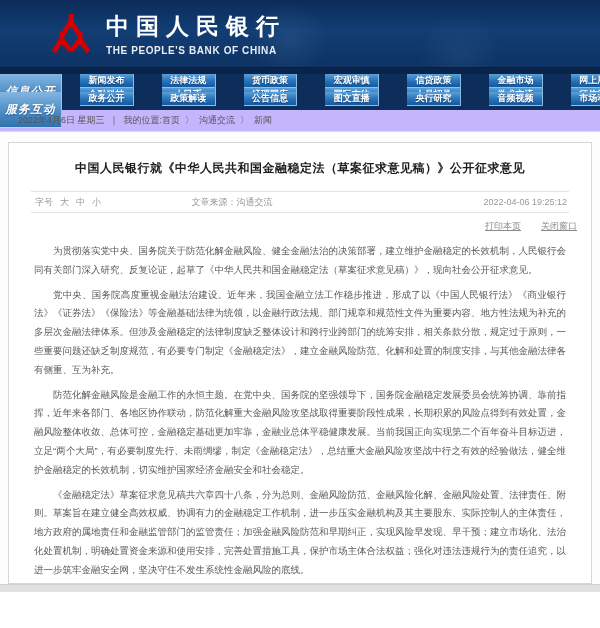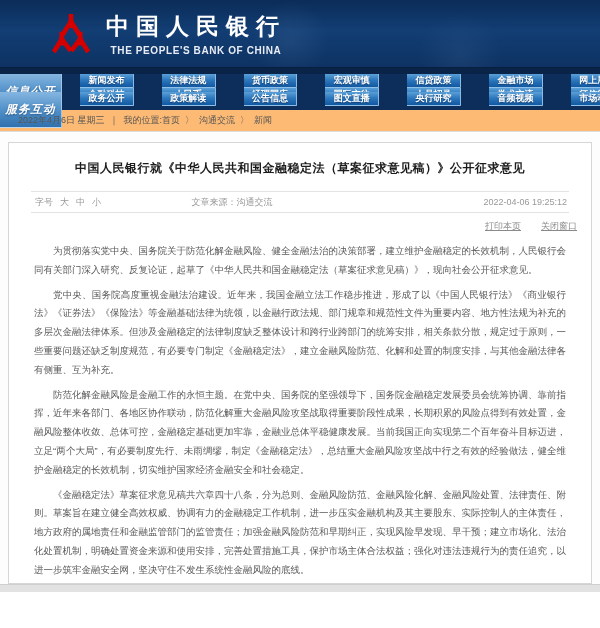--- a/index.html
+++ b/index.html
@@ -9,21 +9,20 @@
 
   
   .header {
     height:68px;
     background:
       radial-gradient(circle 55px at 290px 40px, rgba(90,130,180,0.18), rgba(0,0,0,0) 70%),
       radial-gradient(circle 60px at 460px 55px, rgba(90,130,180,0.14), rgba(0,0,0,0) 70%),
       linear-gradient(180deg,#0b2c58 0%, #123e74 45%, #0e3263 100%);
     display:flex; align-items:center; padding-left:50px;
     border-bottom:1px solid #081f3f;
-    text-align:center;
   }
   .logo { width:42px; height:44px; margin-right:14px; flex:none; }
   .bank-names { color:#fff; }
   .bank-cn { font-size:23px; font-weight:bold; letter-spacing:7px; font-family:"Liberation Serif","DejaVu Serif",serif; }
   .bank-en { font-size:10px; font-weight:bold; letter-spacing:0.6px; color:#e8edf5; margin-top:3px; }
 
   
   .nav-strip { height:6px; background:#0a2348; }
   .nav-wrap { background:#0d2d5b; }
   .nav-row { display:flex; height:18px; }
@@ -40,21 +39,21 @@
     width:53.8px; flex:none; display:flex; align-items:center; justify-content:center;
     background:linear-gradient(180deg,#5ba0d8 0%, #2e78bd 45%, #1159a2 100%);
     border-right:1px solid #8abbe4; border-bottom:1px solid rgba(190,220,245,0.55);
     color:#fff; font-size:9px; font-weight:bold; cursor:pointer;
     text-shadow:0 1px 1px rgba(8,35,70,0.6); white-space:nowrap; overflow:hidden;margin-left:28px;
   }
   .menu-row .nav-item:last-child { border-right:1px solid #8abbe4; }
 
   
   .breadcrumb {
-    height:22px; background:#fdba74; border-bottom:1px solid #dcdcdc;
+    height:22px; background:#c4b5fd; border-bottom:1px solid #dcdcdc;
     display:flex; align-items:center; padding-left:18px;
     font-size:9px; color:#555;
   }
   .breadcrumb span { margin-right:5px; }
   .crumb-link { cursor:pointer; }
 
   
   .main { background:#fdfdfd; height:452px; padding:10px 8px 0; }
   .card { background:#fff; border:1px solid #d6d6d6; height:442px; overflow:hidden; }
   .article-title {

